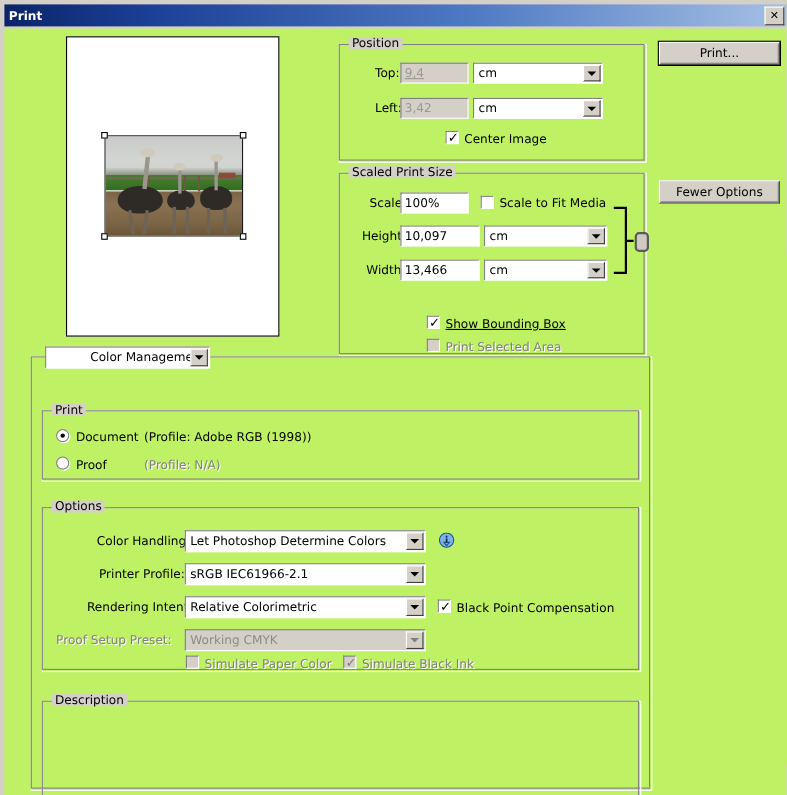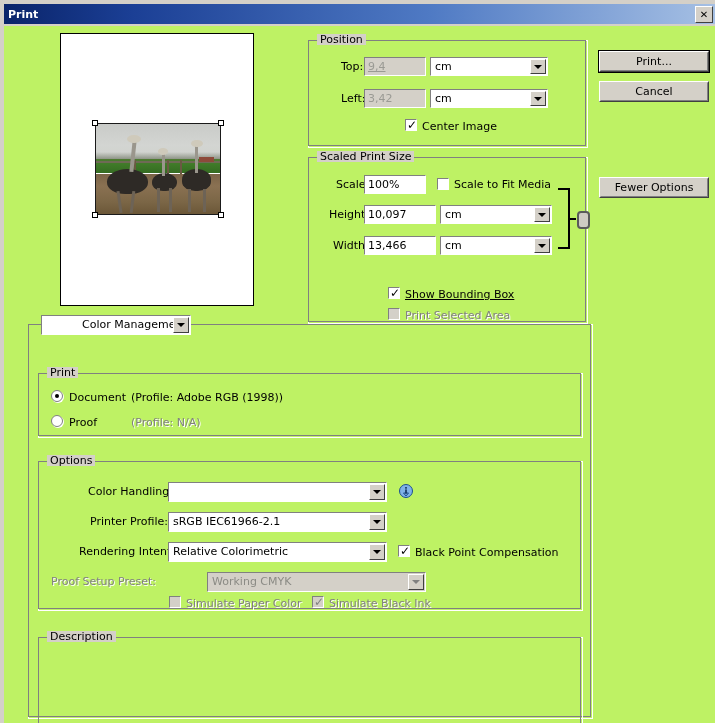--- a/index.html
+++ b/index.html
@@ -40,21 +40,21 @@
     border-color:#808080 #fff #fff #808080;box-sizing:border-box;
     font-size:11px;padding:1px 0 0 3px;color:#000;line-height:15px;
     font-family:"DejaVu Sans","Liberation Sans",sans-serif;overflow:hidden;
     white-space:nowrap;}
   .txt.dis{background:#d4d0c8;color:#9a9a94;}
 
   .combo{position:absolute;background:#fff;border:1px solid;
     border-color:#808080 #fff #fff #808080;box-sizing:border-box;
     font-size:11px;line-height:17px;padding-left:4px;color:#000;overflow:hidden;
     white-space:nowrap;}
-  .combo.dis{background:#d4d0c8;color:#8b8b85;margin-left:39px;}
+  .combo.dis{background:#d4d0c8;color:#8b8b85;}
   .arrowbtn{position:absolute;right:1px;top:1px;bottom:1px;width:16px;
     background:#d4d0c8;border:1px solid;border-color:#fff #404040 #404040 #fff;
     display:flex;align-items:center;justify-content:center;box-sizing:border-box;}
   .arrowbtn.dis{color:#808080;}
   .caret{width:0;height:0;border-left:4px solid transparent;border-right:4px solid transparent;
     border-top:4px solid #000;}
   .caret.dis{border-top-color:#808080;}
 
   .cb{position:absolute;width:12px;height:12px;background:#fff;
     border:1px solid;border-color:#808080 #fff #fff #808080;box-sizing:border-box;}
@@ -66,21 +66,21 @@
   .radio{position:absolute;width:12px;height:12px;border-radius:50%;
     background:#fff;border:1px solid #808080;box-sizing:border-box;
     box-shadow:1px 1px 0 #fff;}
   .radio .dot{position:absolute;left:3px;top:3px;width:4px;height:4px;
     border-radius:50%;background:#000;}
 
   .btn{position:absolute;background:#d4d0c8;
     border:1px solid;border-color:#fff #404040 #404040 #fff;
     box-sizing:border-box;font-size:11px;color:#000;
     display:flex;align-items:center;justify-content:center;cursor:pointer;
-    font-family:"DejaVu Sans","Liberation Sans",sans-serif;margin-top:13px;}
+    font-family:"DejaVu Sans","Liberation Sans",sans-serif;}
   .btn .inner{position:absolute;left:0;top:0;right:0;bottom:0;
     border:1px solid;border-color:#d4d0c8 #808080 #808080 #d4d0c8;
     pointer-events:none;}
   .btn.default{outline:1px solid #000;outline-offset:0px;}
 
   
   #previewwrap{position:absolute;left:54px;top:5px;width:198px;height:277px;}
   #paper{position:absolute;left:2px;top:2px;width:194px;height:273px;background:#fff;
     border:1px solid #000;box-sizing:border-box;}
   #papershadow{position:absolute;left:4px;top:4px;width:196px;height:275px;
@@ -226,24 +226,20 @@
       <span class="lbl" style="left:96px;top:131px;text-decoration:underline;">Show Bounding Box</span>
 
       <div class="cb dis" style="left:79px;top:150px;"></div>
       <span class="lbl dis" style="left:96px;top:152px;">Print Selected Area</span>
     </div>
 
     <div class="btn default" style="left:595px;top:12px;width:110px;height:21px;">
       <span class="inner"></span>
         <span>Print...</span>
     </div>
-    <div class="btn" style="left:595px;top:42px;width:110px;height:21px;">
-      <span class="inner"></span>
-        <span>Cancel</span>
-    </div>
     <div class="btn" style="left:595px;top:138px;width:110px;height:21px;">
       <span class="inner"></span>
         <span>Fewer Options</span>
     </div>
 
     <div class="gbox" style="left:24px;top:298px;width:565px;height:395px;">
 
       <div class="combo" style="left:12px;top:-10px;width:150px;height:20px;z-index:4;padding-left:40px;">
         <span>Color Management</span>
         <span class="arrowbtn">
@@ -261,20 +257,21 @@
         <div class="radio" style="left:12px;top:41px;"></div>
         <span class="lbl" style="left:30px;top:43px;">Proof</span>
         <span class="lbl dis" style="left:92px;top:43px;">(Profile: N/A)</span>
       </div>
 
       <div class="gbox" style="left:9px;top:136px;width:545px;height:150px;">
         <span class="gtitle">Options</span>
 
         <span class="lbl" style="left:49px;top:24px;">Color Handling:</span>
         <div class="combo" style="left:129px;top:20px;width:219px;height:20px;">
+          <span>Let Photoshop Determine Colors</span>
           <span class="arrowbtn">
               <span class="caret"></span>
             </span>
         </div>
         <svg width="16" height="16" style="position:absolute;left:359px;top:22px;">
           <circle cx="8" cy="7" r="6.5" fill="#7fb2e8" stroke="#1d4f8f" stroke-width="1"></circle>
           <path d="M8 12 L5.5 9 L10.5 9 Z" fill="#7fb2e8" stroke="#1d4f8f" stroke-width="1"></path>
           <rect x="7.2" y="5.4" width="1.6" height="4.2" fill="#11305c"></rect>
           <rect x="7.2" y="3" width="1.6" height="1.7" fill="#11305c"></rect>
         </svg>

